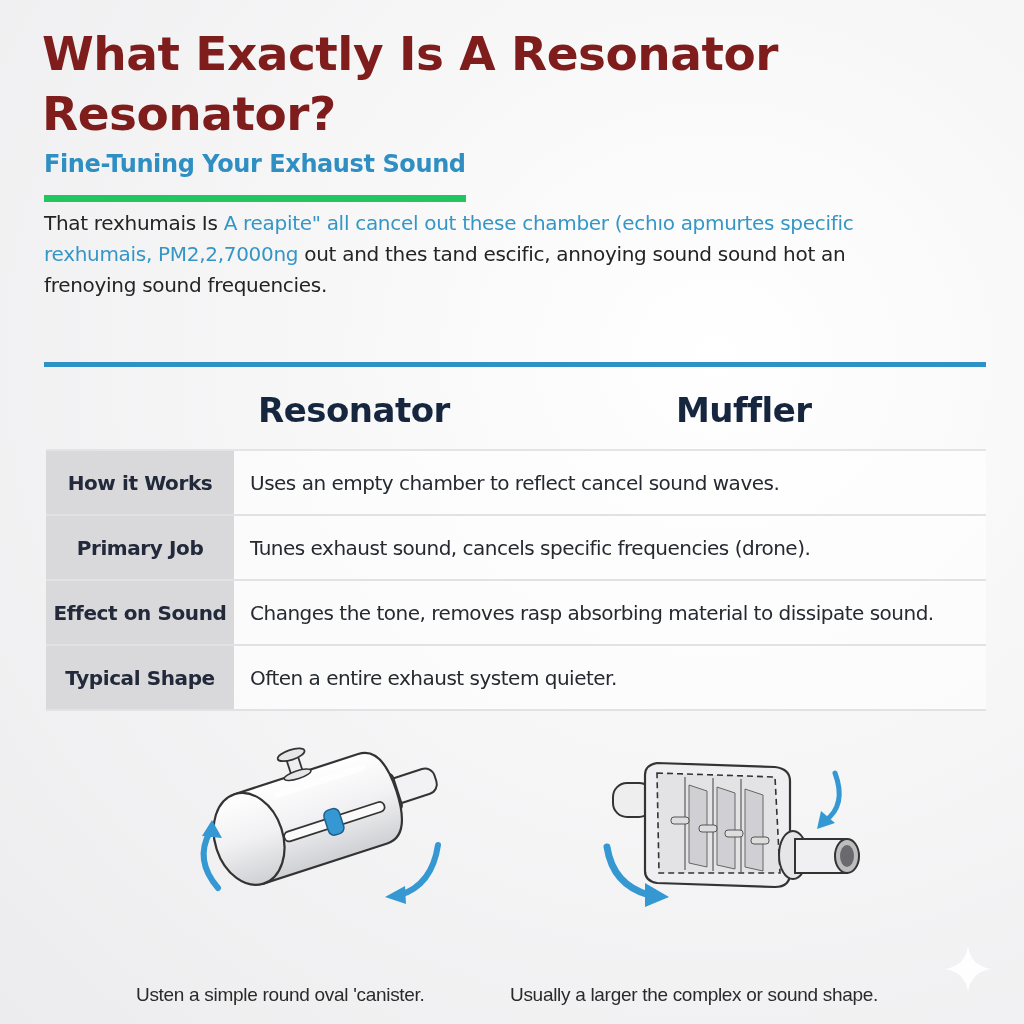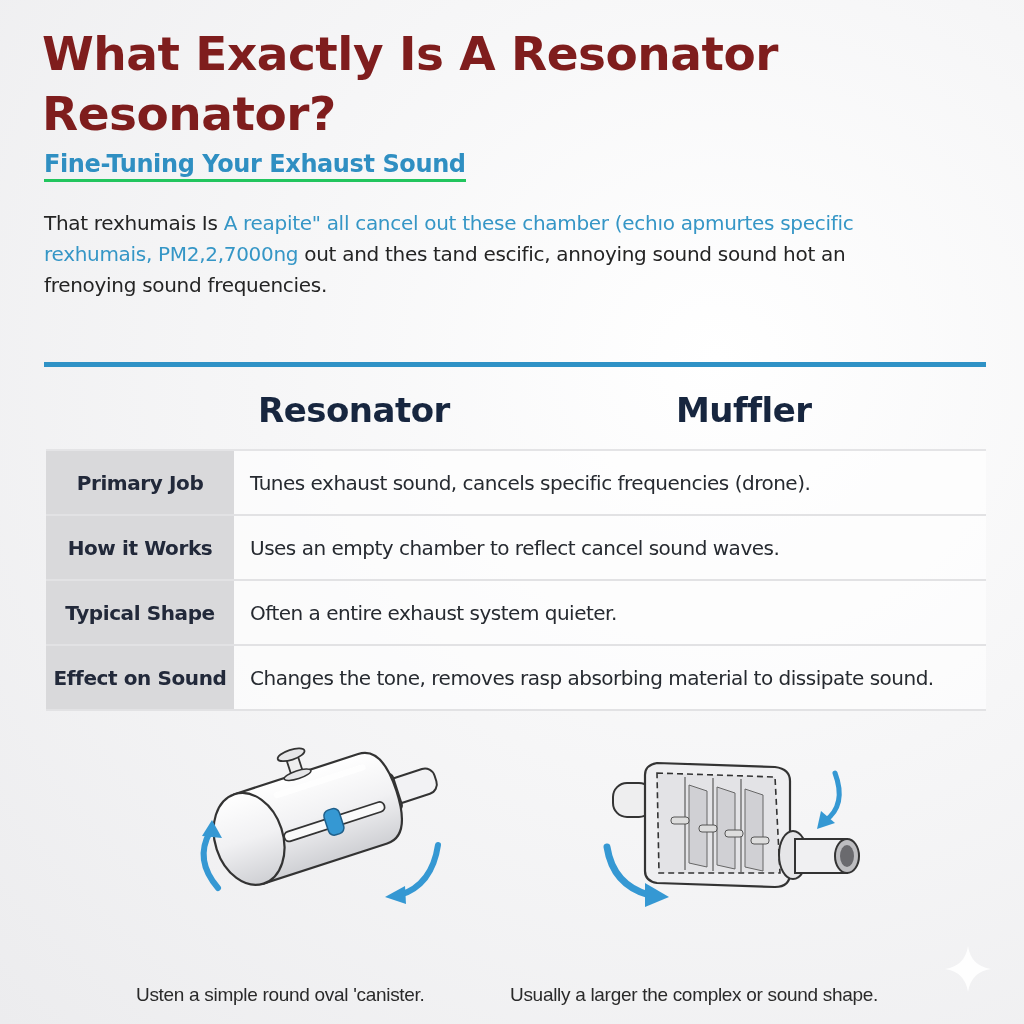--- a/index.html
+++ b/index.html
@@ -13,21 +13,21 @@
     .title {
       position: absolute; left: 42px; top: 24px; width: 900px;
       font-family: "DejaVu Sans", sans-serif;
       font-weight: bold; font-size: 47px; line-height: 60px;
       color: #7f1d1d; letter-spacing: -0.5px;
     }
     .subtitle {
       position: absolute; left: 44px; top: 150px;
       font-family: "DejaVu Sans", sans-serif; font-weight: bold;
       font-size: 24px; color: #2f8fc2;
-      border-bottom: 3px solid #22c55e; padding-bottom: 1px;
+      border-bottom: 7px solid #22c55e; padding-bottom: 17px;
       letter-spacing: -0.4px;
     }
     .intro {
       position: absolute; left: 44px; top: 208px; width: 880px;
       font-family: "DejaVu Sans", sans-serif;
       font-size: 20px; line-height: 31px; color: #242424;
       letter-spacing: -0.3px;
     }
     .intro .hl { color: #3596c6; }
     .rule {
@@ -85,34 +85,34 @@
   <span>That rexhumais Is </span><span class="hl">A reapite" all cancel out these chamber (echıo apmurtes specific rexhumais, PM2,2,7000ng</span><span> out and thes tand escific, annoying sound sound  hot an frenoying sound frequencies.</span>
 </p>
 
 <div class="rule"></div>
 
 <div class="col-head res">Resonator</div>
 <div class="col-head muf">Muffler</div>
 
 <div class="table">
   <div class="row">
+    <div class="row-label">How it Works</div>
+    <div class="row-val">Uses an empty chamber to reflect cancel sound waves.</div>
+  </div>
+  <div class="row">
     <div class="row-label">Primary Job</div>
     <div class="row-val">Tunes exhaust sound, cancels specific frequencies (drone).</div>
   </div>
   <div class="row">
-    <div class="row-label">How it Works</div>
-    <div class="row-val">Uses an empty chamber to reflect cancel sound waves.</div>
+    <div class="row-label">Effect on Sound</div>
+    <div class="row-val">Changes the tone, removes rasp absorbing material to dissipate sound.</div>
   </div>
   <div class="row">
     <div class="row-label">Typical Shape</div>
     <div class="row-val">Often a entire exhaust system quieter.</div>
-  </div>
-  <div class="row">
-    <div class="row-label">Effect on Sound</div>
-    <div class="row-val">Changes the tone, removes rasp absorbing material to dissipate sound.</div>
   </div>
 </div>
 
 <div class="illus res">
   <svg width="290" height="175" viewBox="0 0 290 175">
     <defs>
       <linearGradient id="cyl" x1="0" y1="0" x2="0" y2="1">
         <stop offset="0" stop-color="#ffffff"></stop>
         <stop offset="0.5" stop-color="#f1f1f3"></stop>
         <stop offset="1" stop-color="#cfd0d4"></stop>

